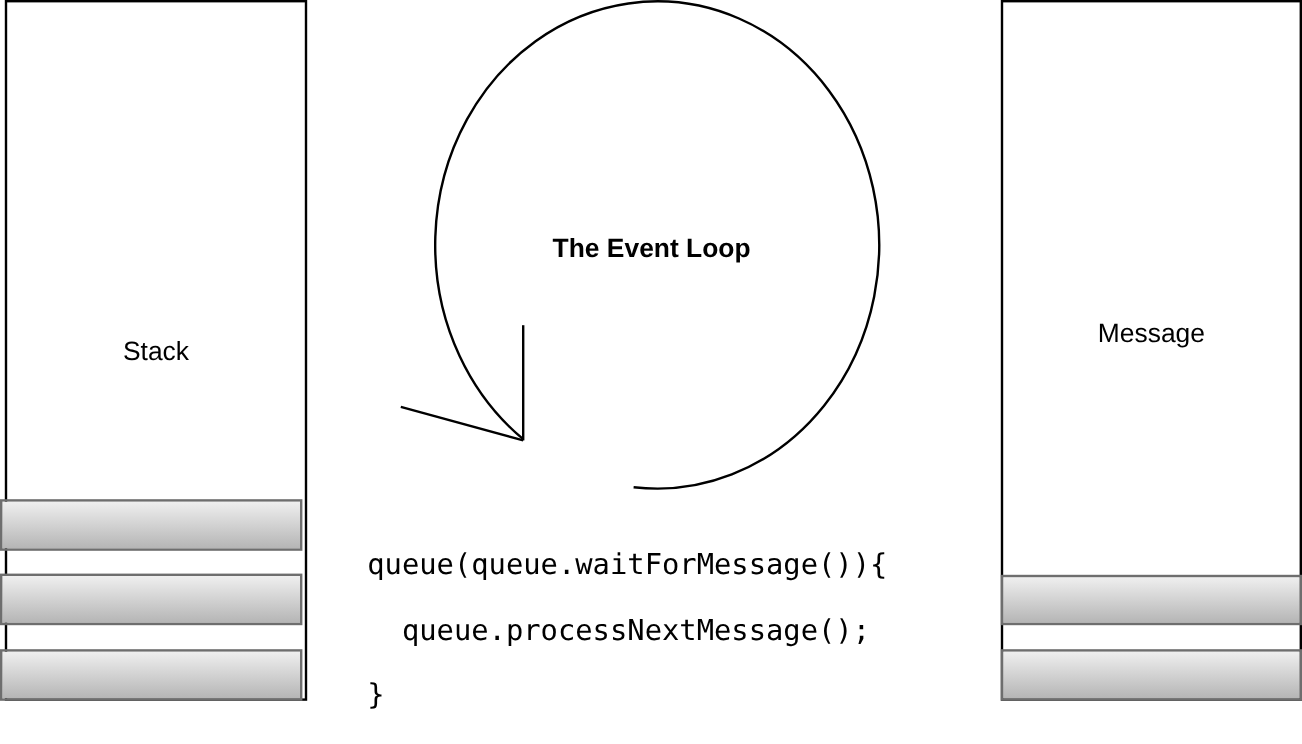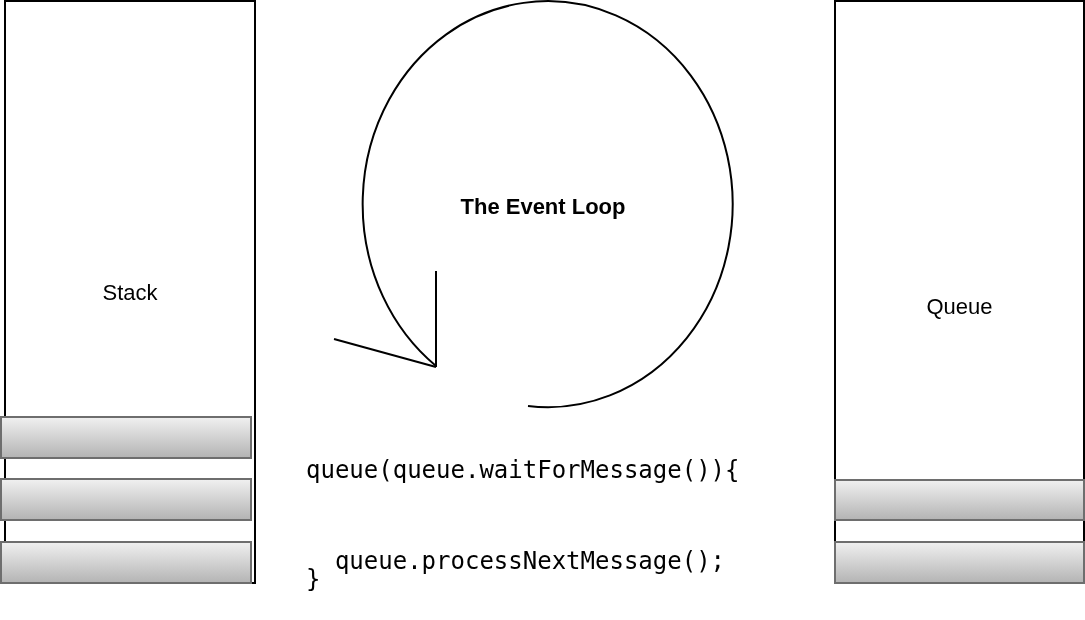--- a/index.html
+++ b/index.html
@@ -22,20 +22,20 @@
 <div class="frame" style="left:0;top:541px;width:252px;height:43px;"></div>
 
 <svg width="1085" height="620">
   <path d="M 528 406 A 185 203 0 1 0 436 366" fill="none" stroke="#000" stroke-width="2"></path>
   <line x1="436" y1="271" x2="436" y2="367" stroke="#000" stroke-width="2"></line>
   <line x1="334" y1="339" x2="436" y2="367" stroke="#000" stroke-width="2"></line>
 </svg>
 <div class="loop-label" style="left:393px;top:194px;">The Event Loop</div>
 
 <div class="code" style="left:306px;top:456px;">queue(queue.waitForMessage()){</div>
-<div class="code" style="left:306px;top:511px;margin-top:36px;">  queue.processNextMessage();</div>
+<div class="code" style="left:306px;top:511px;">  queue.processNextMessage();</div>
 <div class="code" style="left:306px;top:565px;">}</div>
 
 <div class="col" style="left:834px;top:0;width:251px;height:584px;">
-  <div class="label" style="top:291px;">Queue</div>
+  <div class="label" style="top:262px;">Message</div>
 </div>
 <div class="frame" style="left:834px;top:479px;width:251px;height:42px;"></div>
 <div class="frame" style="left:834px;top:541px;width:251px;height:43px;"></div>
 
 </body></html>

